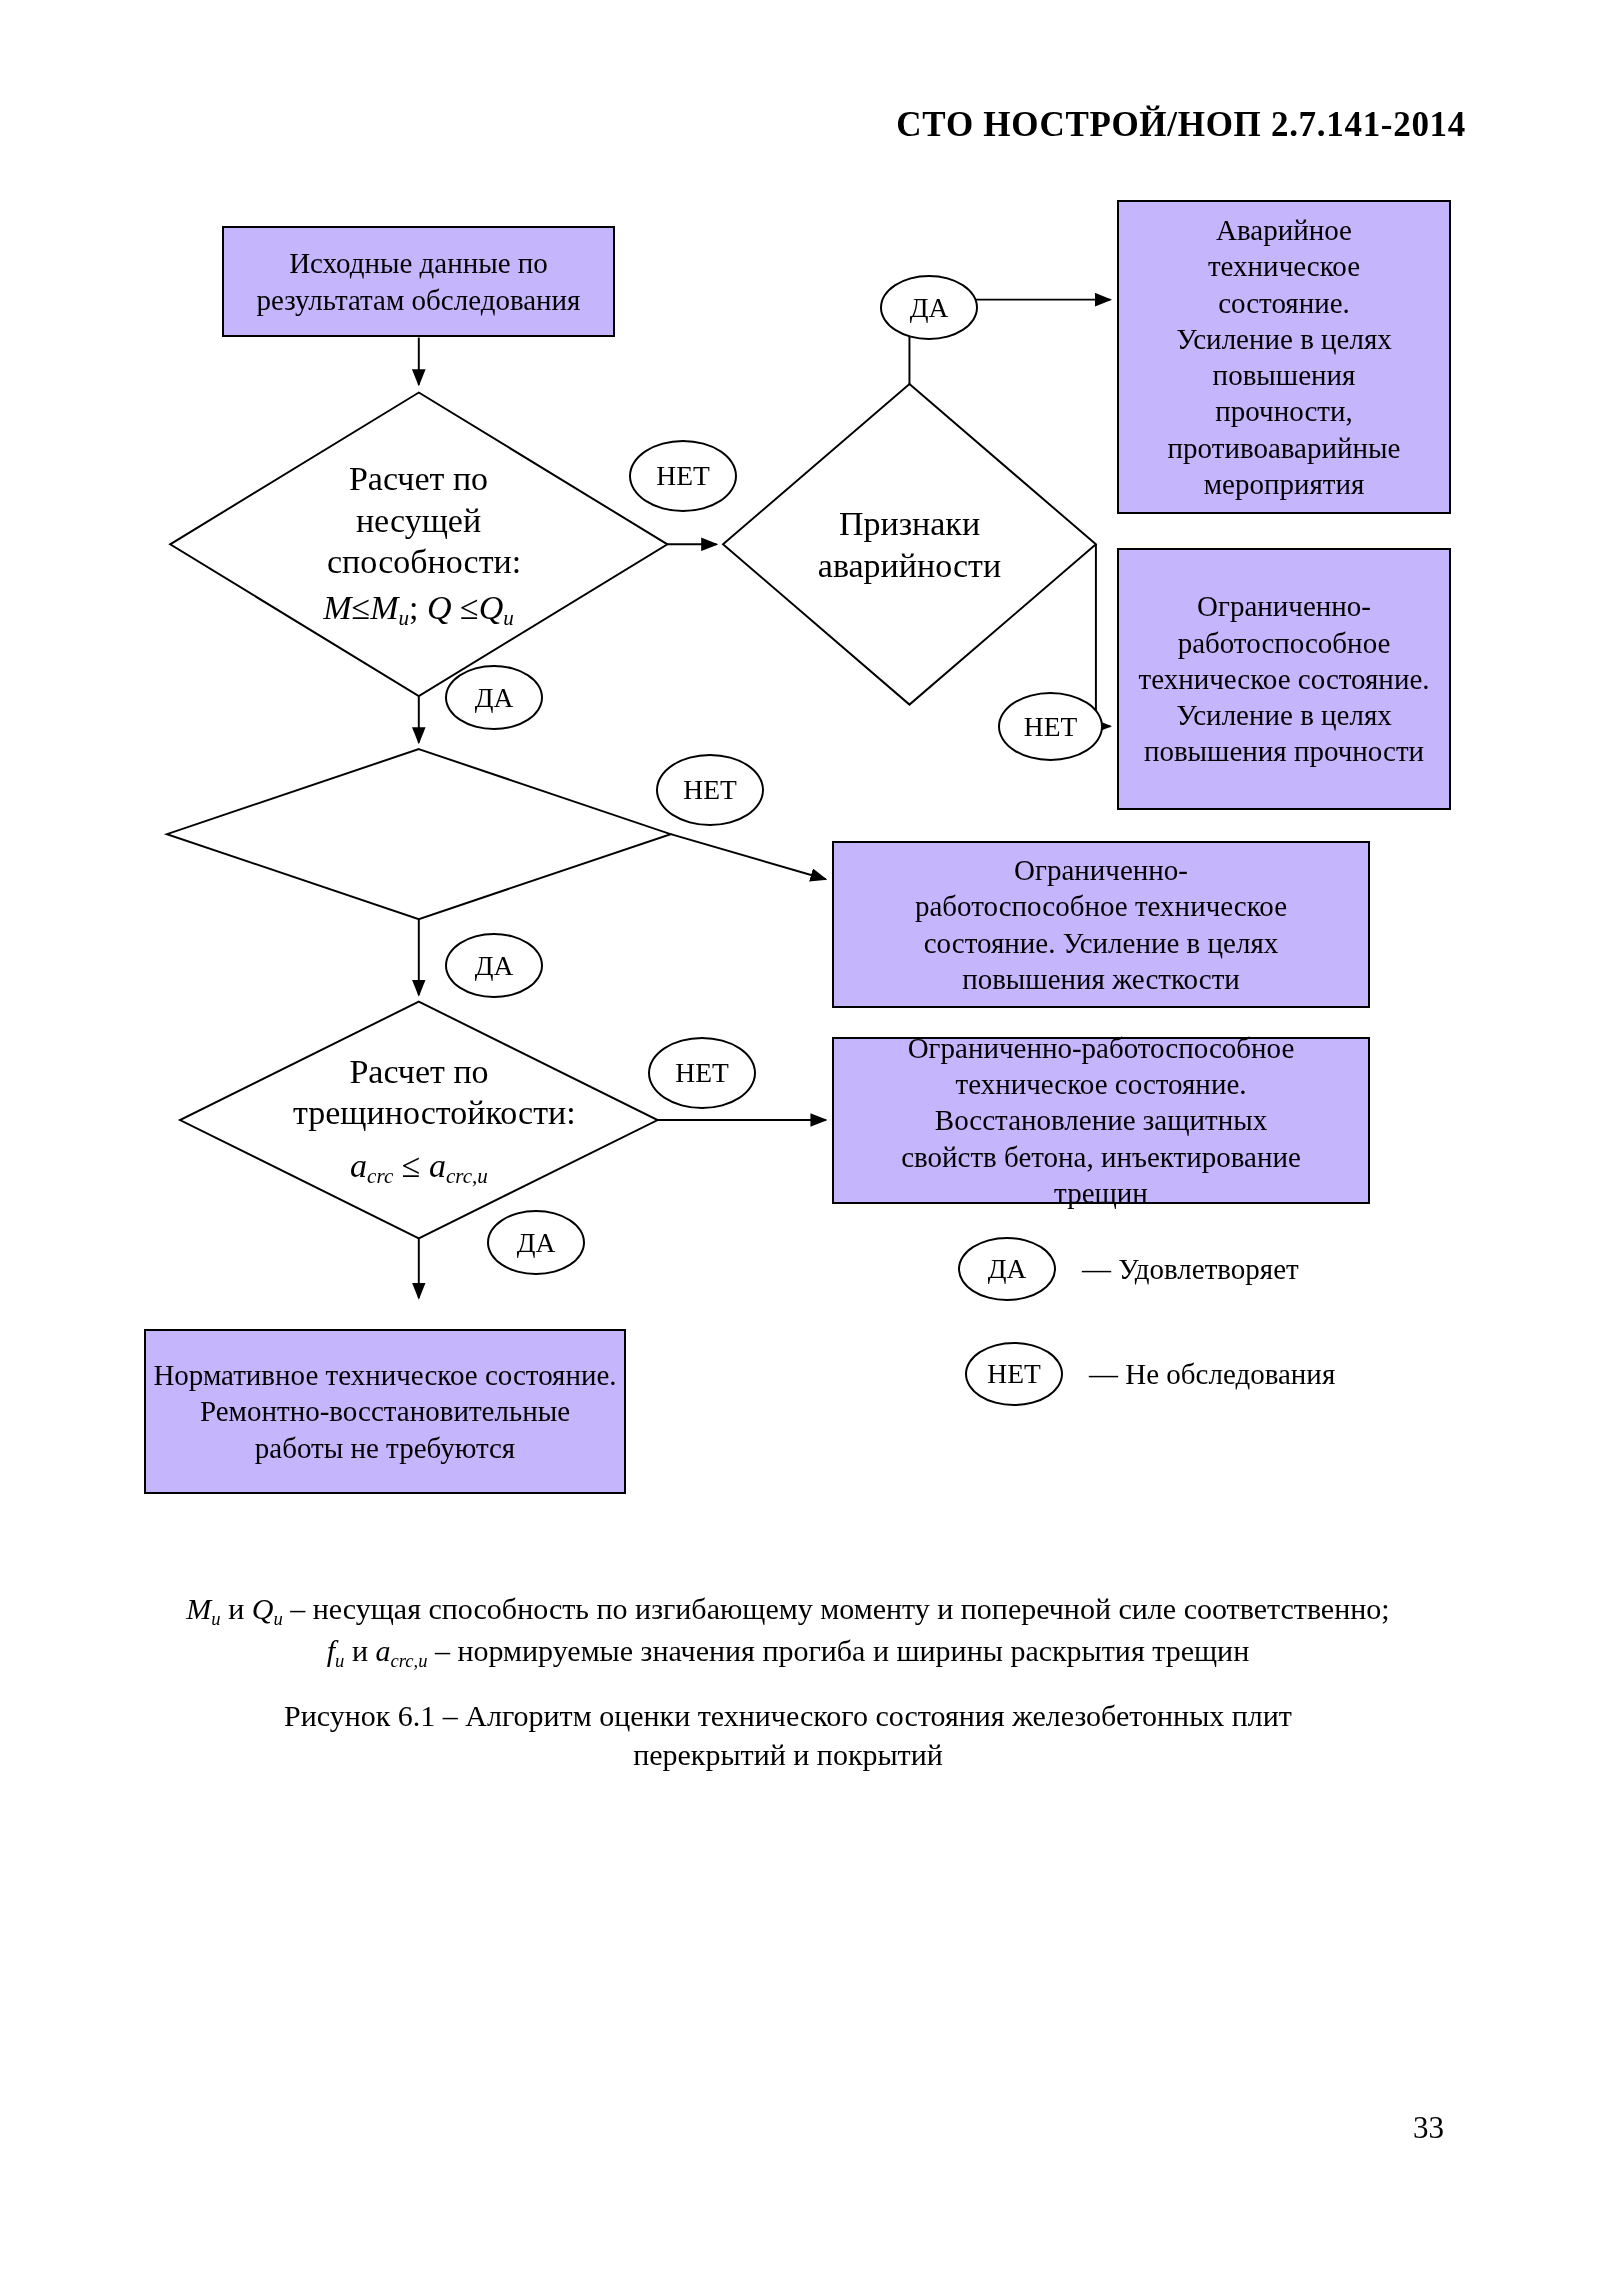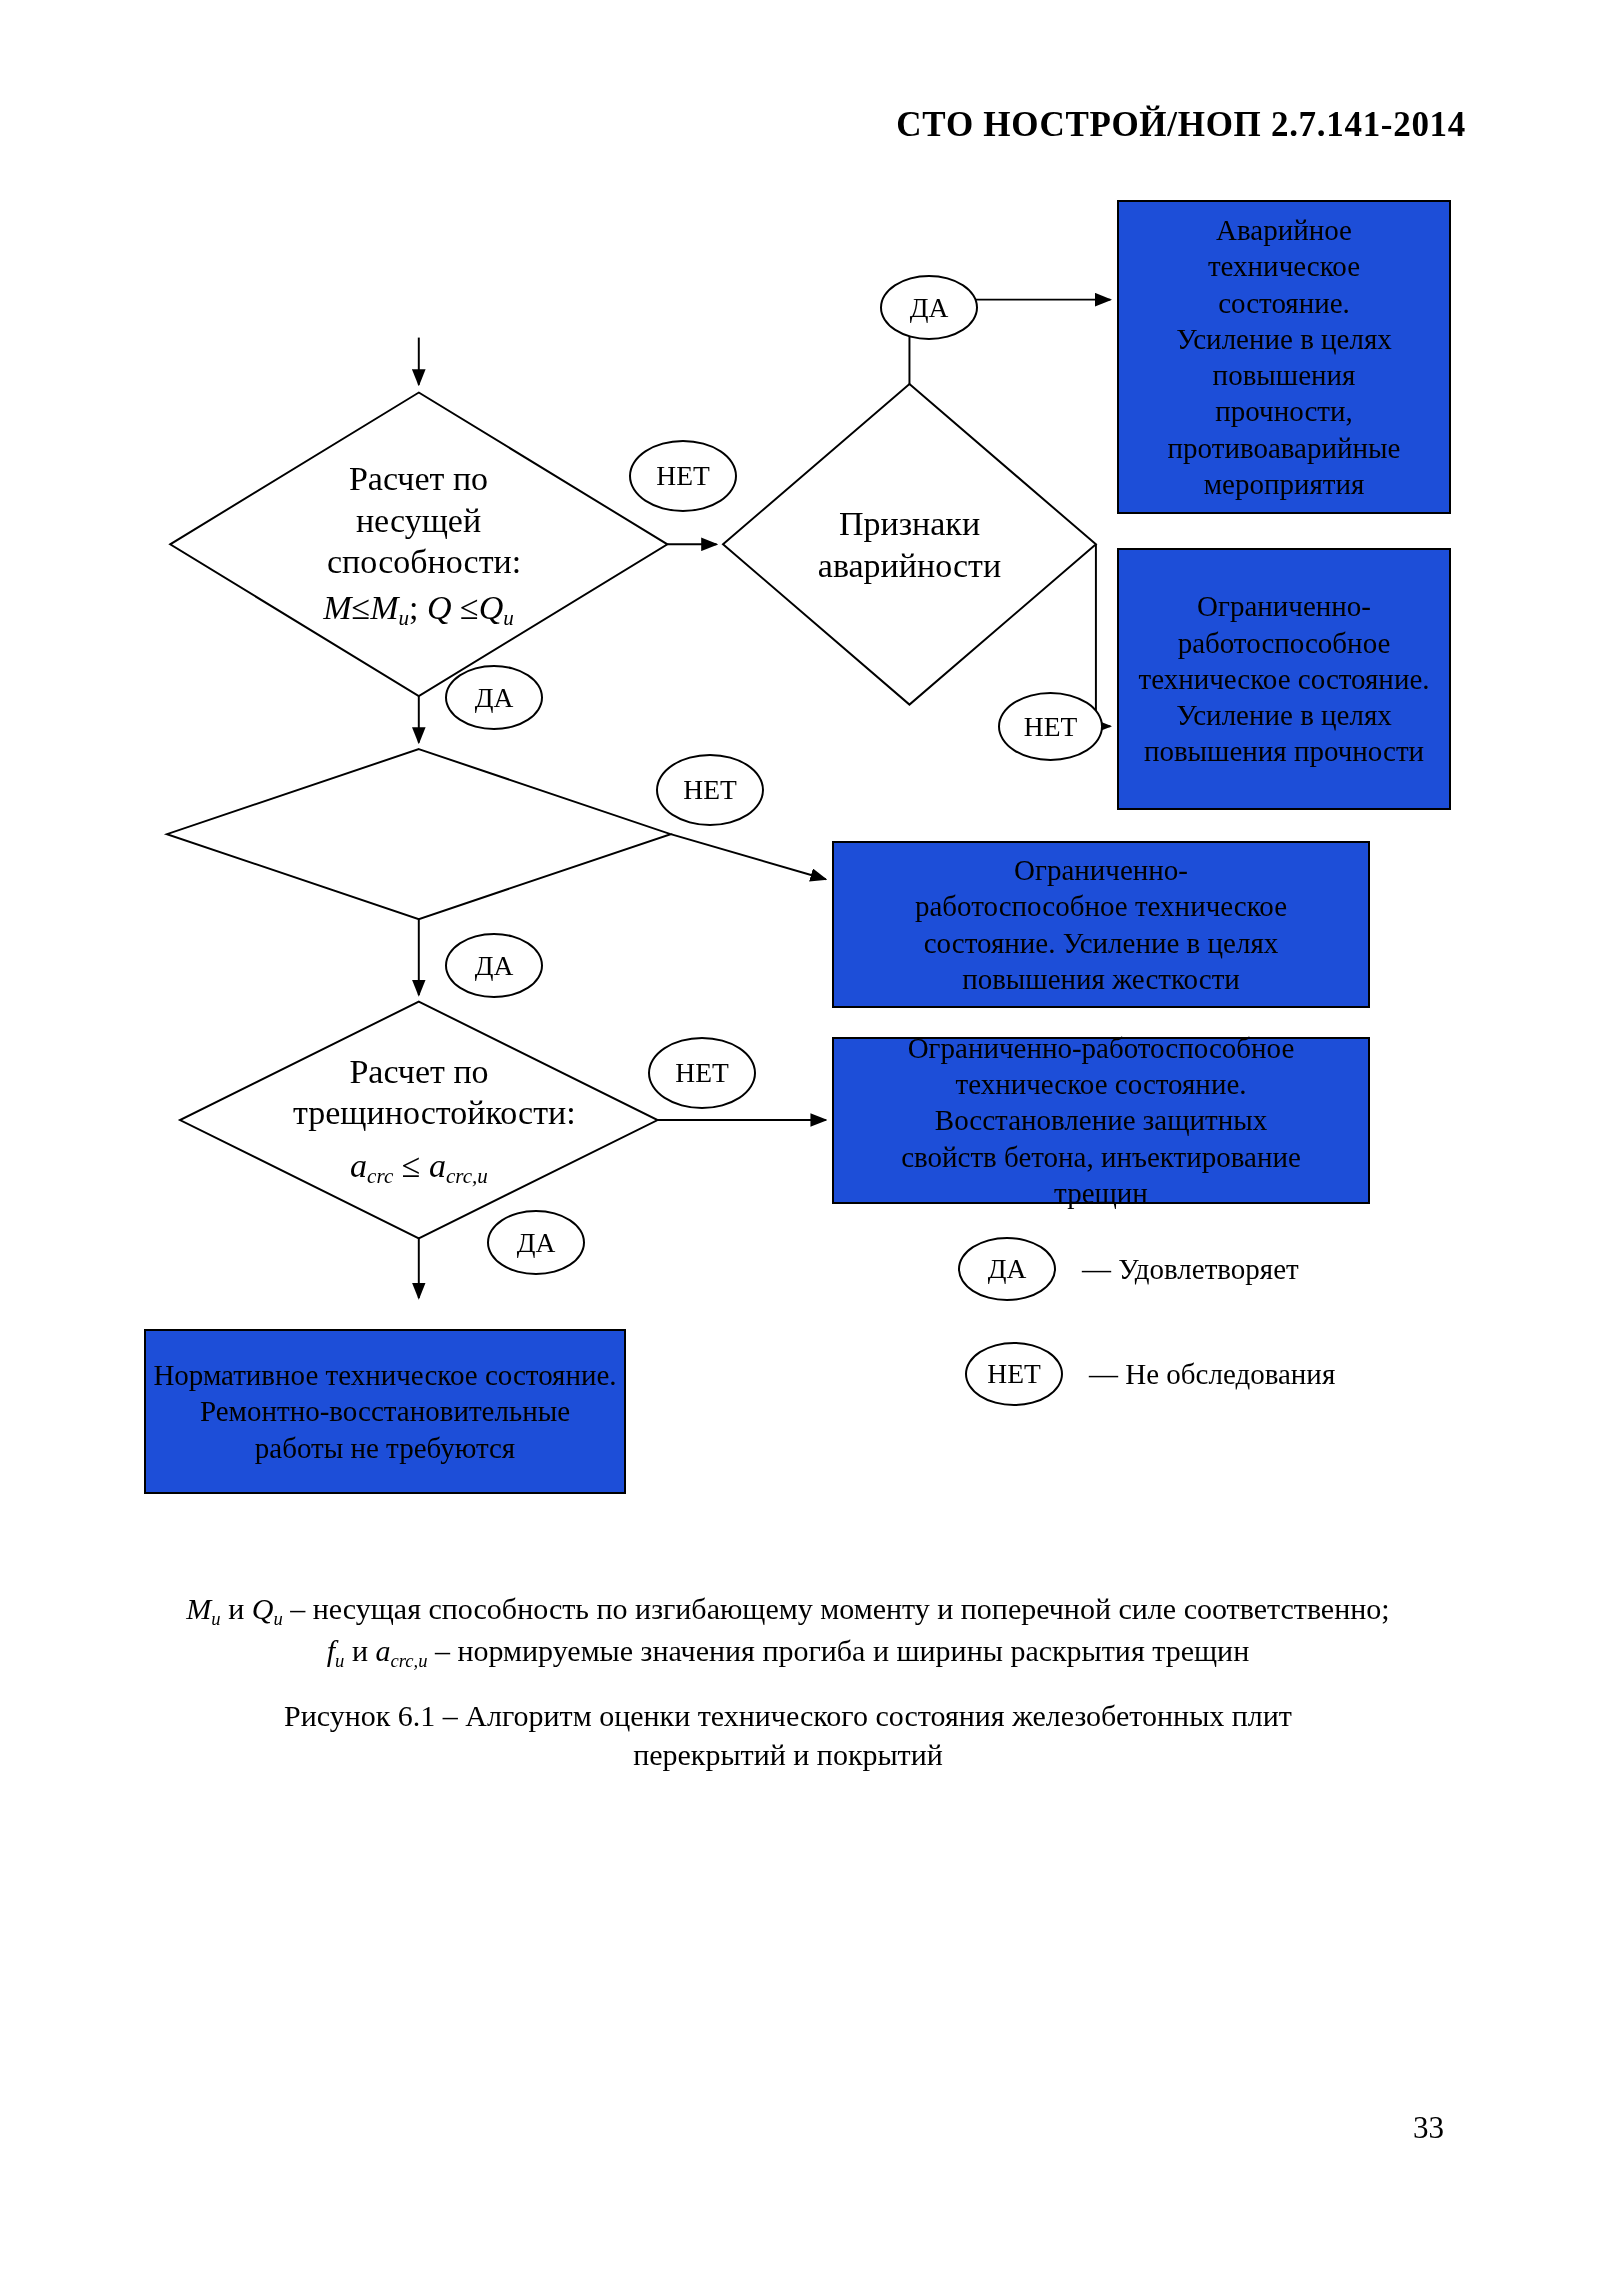--- a/index.html
+++ b/index.html
@@ -17,21 +17,21 @@
   .header {
     position: absolute;
     left: 805px; top: 105px; width: 661px;
     text-align: right;
     font-size: 35px; font-weight: bold;
     letter-spacing: 0.7px;
   }
   .box {
     position: absolute;
     border: 2px solid #000;
-    background: #1d4ed8;
+    background: #c4b5fd;
     display: flex; align-items: center; justify-content: center;
     text-align: center;
     font-size: 29px; line-height: 1.25;
   }
   .box .bt { display: inline-block; }
   .dtext {
     position: absolute;
     display: flex; flex-direction: column; align-items: center; justify-content: center;
     text-align: center;
     font-size: 34px; line-height: 1.22;
@@ -99,20 +99,23 @@
       <line x1="640" y1="1893" x2="640" y2="1984" marker-end="url(#ah)"></line>
     </g>
     <g fill="#ffffff" stroke="#000" stroke-width="3">
       <polygon points="640,600 1020,832 640,1064 260,832"></polygon>
       <polygon points="1390,587 1675,832 1390,1077 1105,832"></polygon>
       <polygon points="640,1145 1025,1275 640,1405 255,1275"></polygon>
       <polygon points="640,1531 1005,1712 640,1893 275,1712"></polygon>
     </g>
   </svg>
 
+  <div class="box" style="left:222px;top:226px;width:393px;height:111px;">
+    <span class="bt" style="max-width:347px;">Исходные данные по результатам обследования</span>
+  </div>
 
   <div class="box" style="left:1117px;top:200px;width:334px;height:314px;">
     <span class="bt" style="max-width:239px;">Аварийное техническое состояние. Усиление в целях повышения прочности, противоаварийные мероприятия</span>
   </div>
 
   <div class="box" style="left:1117px;top:548px;width:334px;height:262px;">
     <span class="bt" style="max-width:301px;">Ограниченно-работоспособное техническое состояние. Усиление в целях повышения прочности</span>
   </div>
 
   <div class="box" style="left:832px;top:841px;width:538px;height:167px;">

